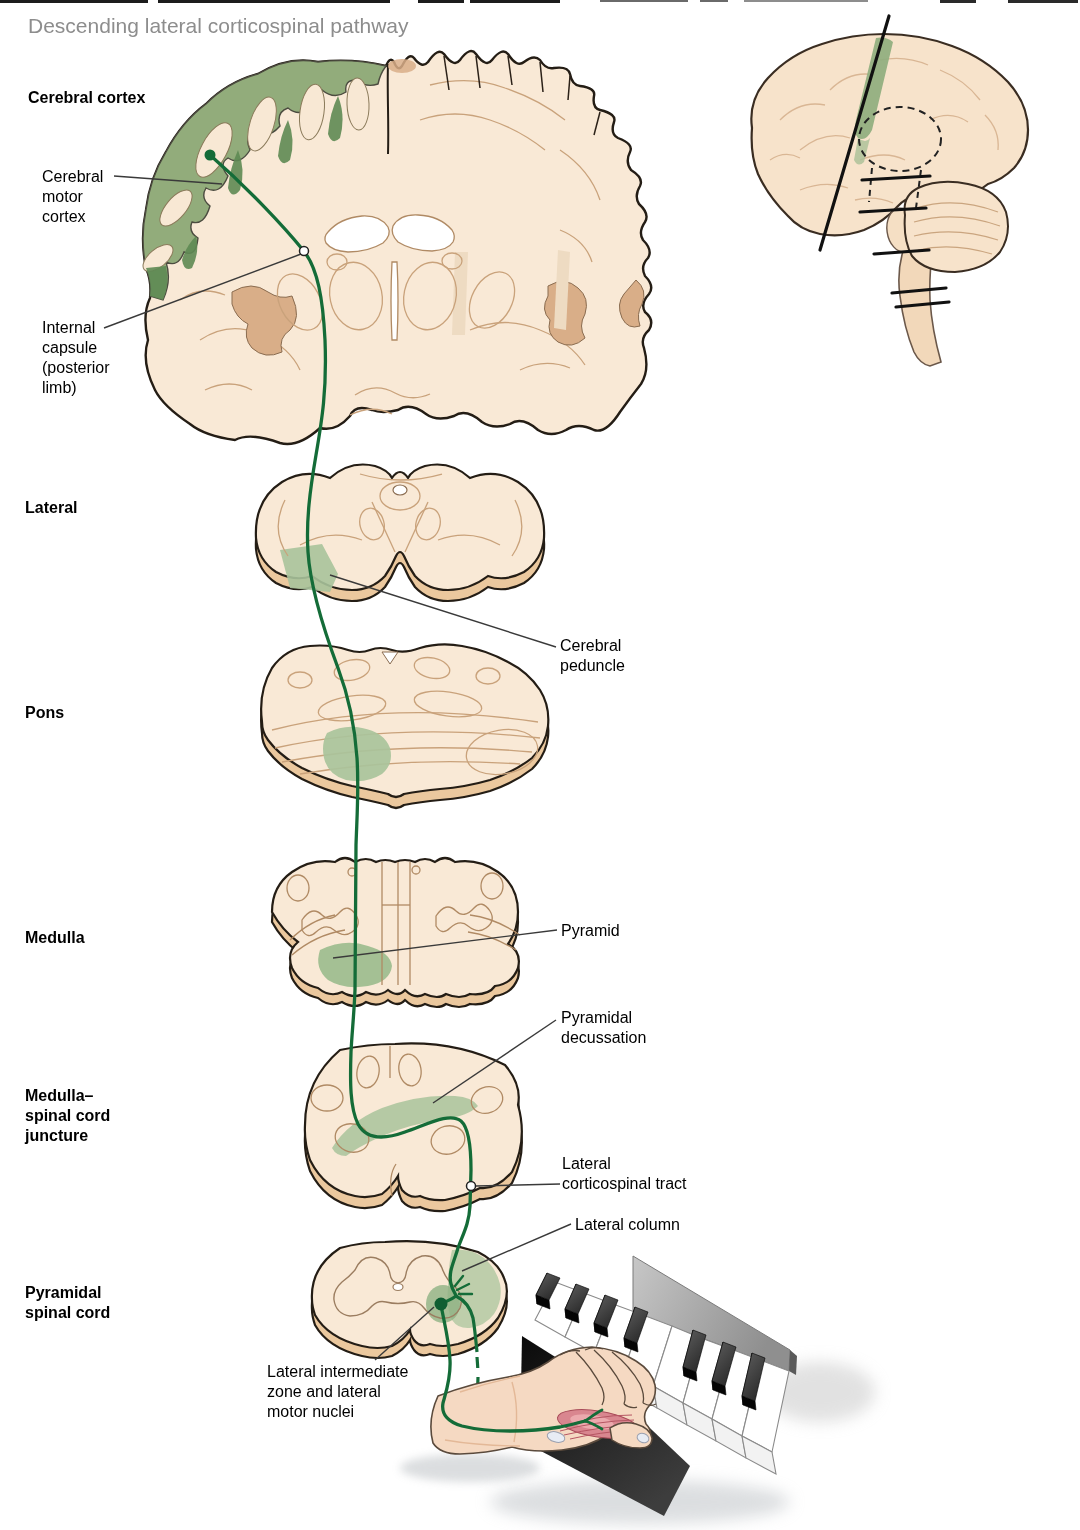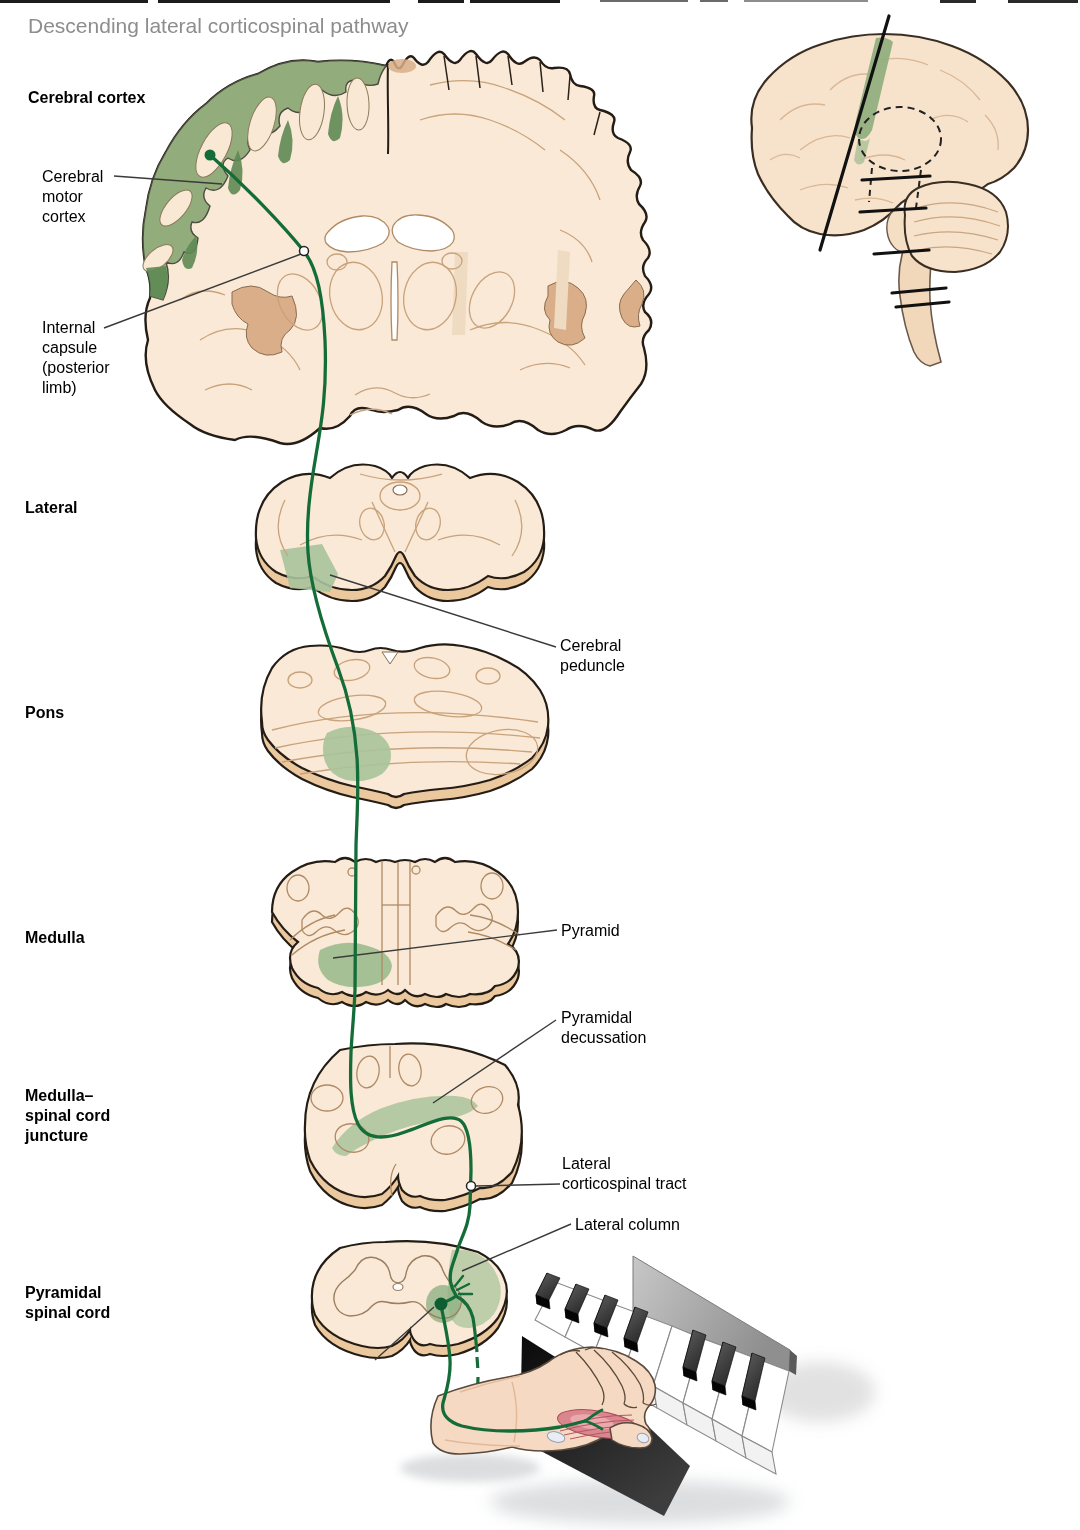--- a/index.html
+++ b/index.html
@@ -411,14 +411,17 @@
   <div class="lbl" style="left:561px;top:1008px">Pyramidal
 decussation</div>
   <div class="lbl lbl-bold" style="left:25px;top:1086px">Medulla–
 spinal cord
 juncture</div>
   <div class="lbl" style="left:562px;top:1154px">Lateral
 corticospinal tract</div>
   <div class="lbl" style="left:575px;top:1215px">Lateral column</div>
   <div class="lbl lbl-bold" style="left:25px;top:1283px">Pyramidal
 spinal cord</div>
+  <div class="lbl" style="left:267px;top:1362px">Lateral intermediate
+zone and lateral
+motor nuclei</div>
 
 </div>
 
 </body></html>

